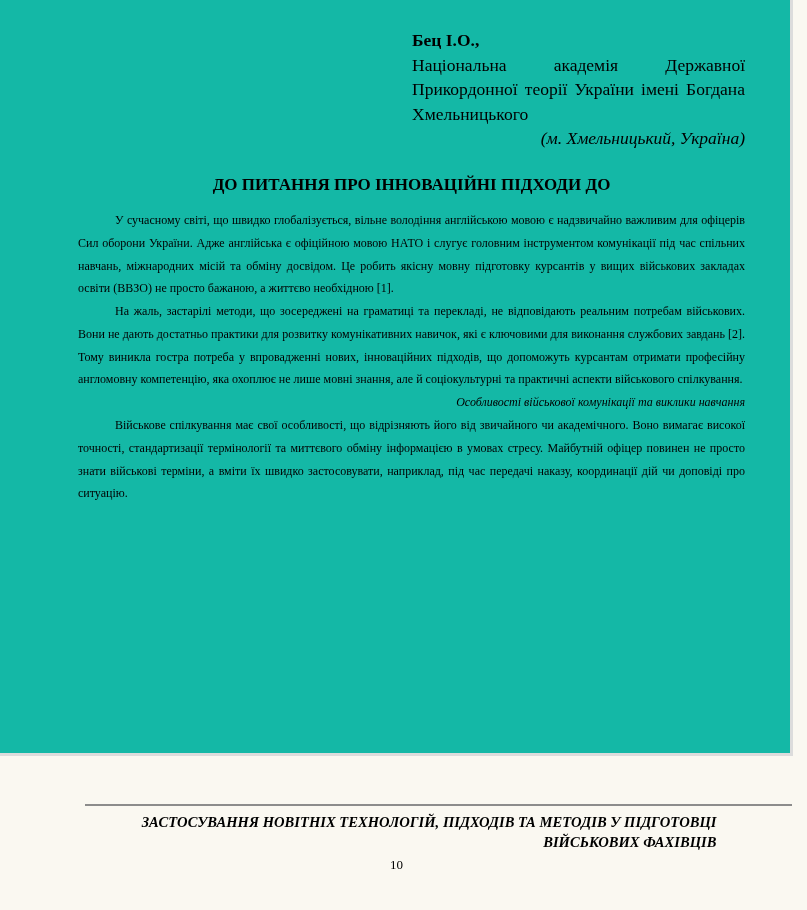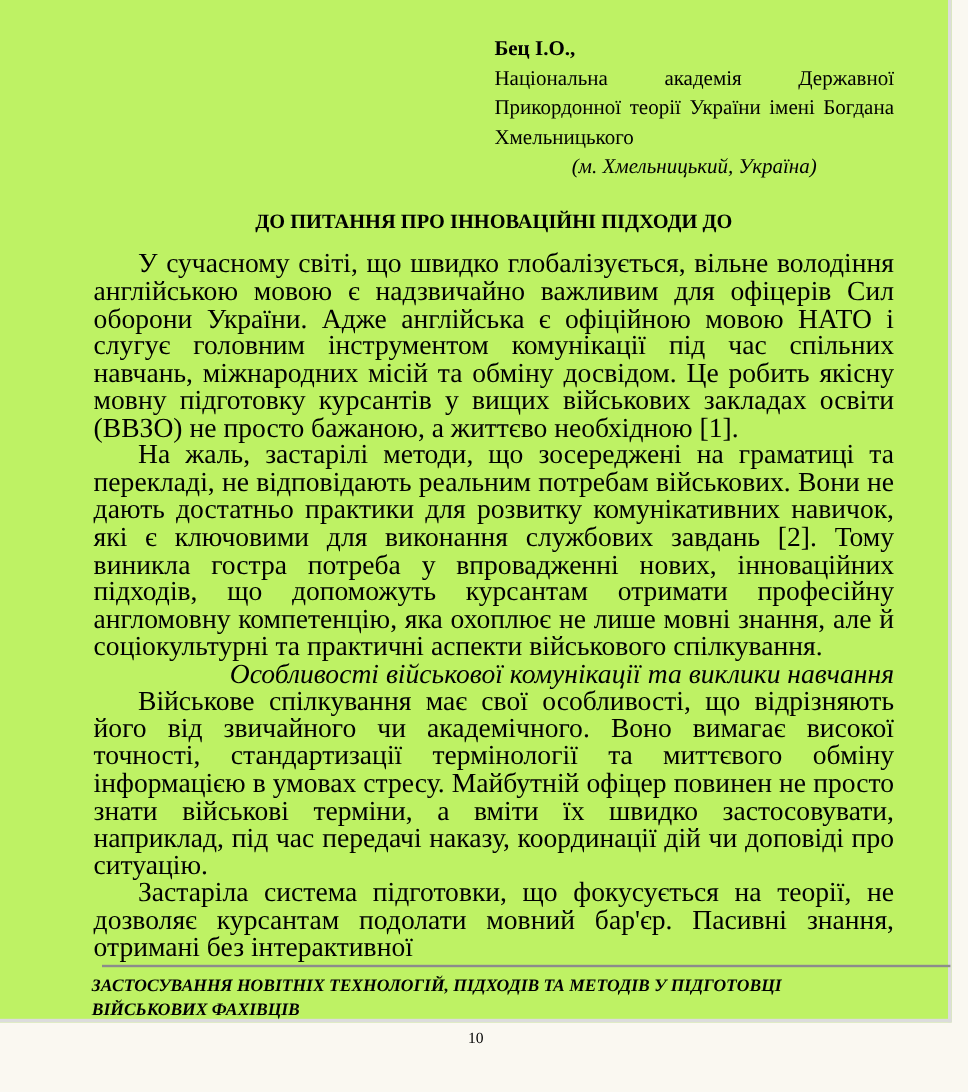--- a/index.html
+++ b/index.html
@@ -6,54 +6,54 @@
   html, body {
     width: 807px; height: 910px;
     background: #faf8f1;
     font-family: "Liberation Serif", "DejaVu Serif", serif;
     color: #000;
     overflow: hidden;
   }
   .page {
     position: absolute;
     left: 0; top: 0;
-    width: 793px; height: 852px;
-    background: #bef264;
+    width: 793px; height: 756px;
+    background: #14b8a6;
     border-right: 3px solid #dcdcdc;
     border-bottom: 3px solid #dcdcdc;
   }
   .content {
     position: absolute;
     left: 78px; top: 0;
     width: 667px; height: 100%;
   }
   
   .author-block {
     margin-top: 28px;
     margin-left: 334px;
     width: 333px;
     font-size: 17.5px;
     line-height: 24.5px;
     text-align: justify;
   }
   .author-block p { margin: 0; }
   .author-name { font-weight: bold; text-align: left; }
-  .author-loc { font-style: italic; text-align: center; }
+  .author-loc { font-style: italic; text-align: right; }
   
   .article-title {
     margin-top: 22px;
     text-align: center;
     font-weight: bold;
     font-size: 17px;
     line-height: 23.4px;
   }
   
   .body-text {
     margin-top: 13px;
-    font-size: 23px;
+    font-size: 12px;
     line-height: 22.8px;
     text-align: justify;
   }
   .body-text p {
     text-indent: 37px;
     margin: 0;
   }
   .subheading {
     font-style: italic;
     text-indent: 37px;
@@ -67,21 +67,21 @@
   }
   .footer-rule {
     margin-left: 85px;
     width: 707px;
     height: 2px;
     background: #8c8c8c;
   }
   .running-title {
     margin: 7px auto 0 auto;
     width: 640px;
-    text-align: left;
+    text-align: right;
     font-weight: bold;
     font-style: italic;
     font-size: 14.6px;
     line-height: 19.5px;
   }
   .page-number {
     margin-top: 5px;
     text-align: center;
     font-size: 13px;
     line-height: 15px;
@@ -101,21 +101,20 @@
 
     <h1 class="article-title">
       <div>ДО ПИТАННЯ ПРО ІННОВАЦІЙНІ ПІДХОДИ ДО</div>
     </h1>
 
     <div class="body-text">
       <p>У сучасному світі, що швидко глобалізується, вільне володіння англійською мовою є надзвичайно важливим для офіцерів Сил оборони України. Адже англійська є офіційною мовою НАТО і слугує головним інструментом комунікації під час спільних навчань, міжнародних місій та обміну досвідом. Це робить якісну мовну підготовку курсантів у вищих військових закладах освіти (ВВЗО) не просто бажаною, а життєво необхідною [1].</p>
       <p>На жаль, застарілі методи, що зосереджені на граматиці та перекладі, не відповідають реальним потребам військових. Вони не дають достатньо практики для розвитку комунікативних навичок, які є ключовими для виконання службових завдань [2]. Тому виникла гостра потреба у впровадженні нових, інноваційних підходів, що допоможуть курсантам отримати професійну англомовну компетенцію, яка охоплює не лише мовні знання, але й соціокультурні та практичні аспекти військового спілкування.</p>
       <p class="subheading">Особливості військової комунікації та виклики навчання</p>
       <p>Військове спілкування має свої особливості, що відрізняють його від звичайного чи академічного. Воно вимагає високої точності, стандартизації термінології та миттєвого обміну інформацією в умовах стресу. Майбутній офіцер повинен не просто знати військові терміни, а вміти їх швидко застосовувати, наприклад, під час передачі наказу, координації дій чи доповіді про ситуацію.</p>
-      <p>Застаріла система підготовки, що фокусується на теорії, не дозволяє курсантам подолати мовний бар'єр. Пасивні знання, отримані без інтерактивної</p>
     </div>
   </div>
 
   <div class="footer">
     <div class="footer-rule"></div>
     <div class="running-title">ЗАСТОСУВАННЯ НОВІТНІХ ТЕХНОЛОГІЙ, ПІДХОДІВ ТА МЕТОДІВ У ПІДГОТОВЦІ ВІЙСЬКОВИХ ФАХІВЦІВ</div>
     <div class="page-number">10</div>
   </div>
 </div>
 

